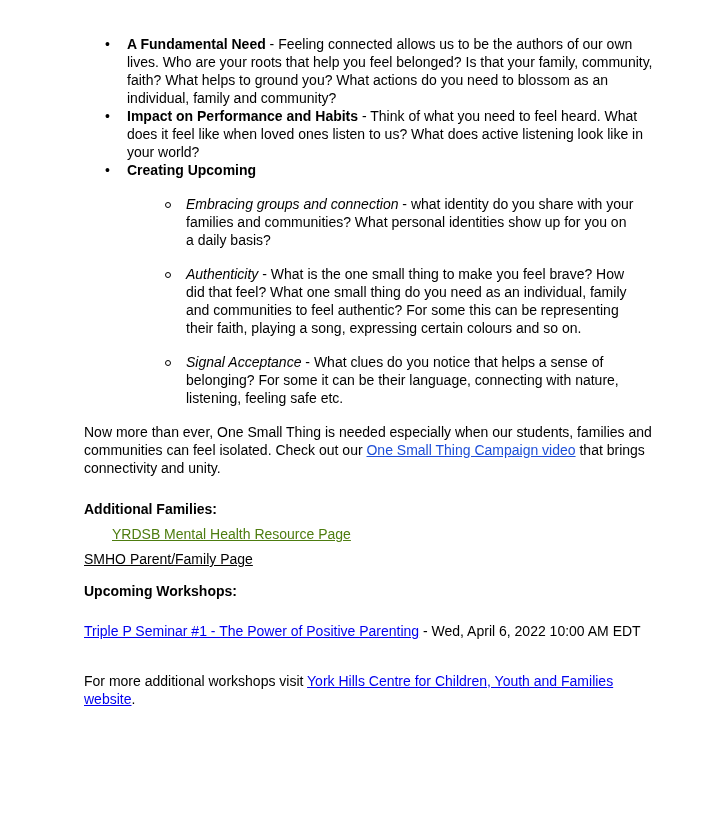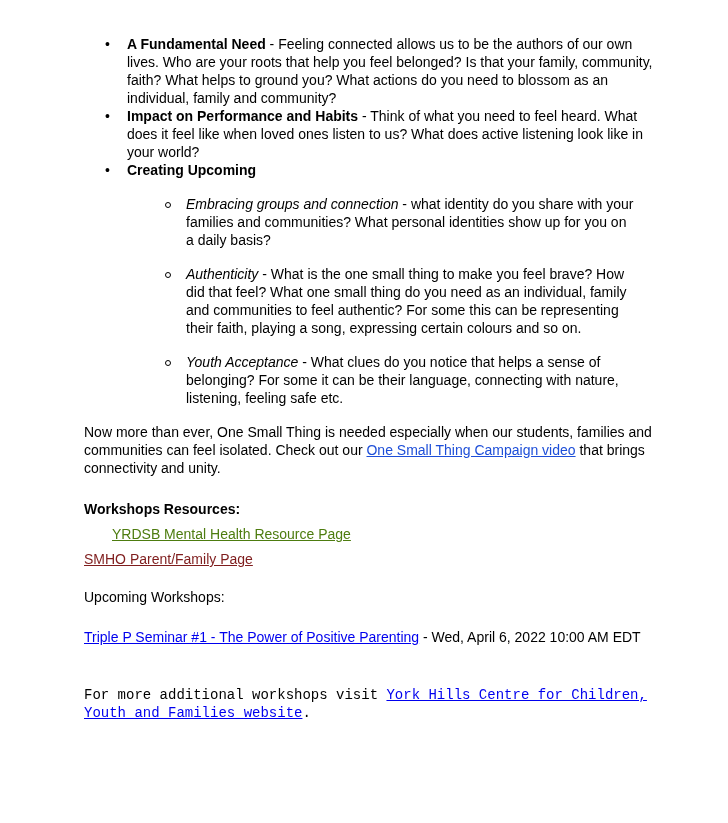--- a/index.html
+++ b/index.html
@@ -65,23 +65,23 @@
       text-decoration: underline;
       cursor: pointer;
     }
     p {
       margin: 0;
     }
     .para-1 { margin-top: 9px; }
     .heading-resources { margin-top: 23px; font-weight: bold; }
     .res-link-1 { margin-top: 7px; }
     .res-link-2 { margin-top: 7px; }
-    .heading-workshops { margin-top: 20px; font-weight: normal; }
+    .heading-workshops { margin-top: 14px; font-weight: bold; }
     .workshop { margin-top: 22px; }
-    .more-workshops { margin-top: 40px; font-family: Liberation Mono, monospace; }
+    .more-workshops { margin-top: 32px; }
     .closing { margin-top: 25px; }
   </style>
 </head>
 <body>
 
 <div class="page">
 
   <ul class="bullets">
     <li>
       <span class="bullet">•</span>
@@ -98,36 +98,36 @@
         <li>
           <span class="circle"></span>
           <i>Embracing groups and connection</i><span> - </span><span>what identity do you share with your families and communities? What personal identities show up for you on a daily basis?</span>
         </li>
         <li>
           <span class="circle"></span>
           <i>Authenticity</i><span> - </span><span>What is the one small thing to make you feel brave? How did that feel? What one small thing do you need as an individual, family and communities to feel authentic? For some this can be representing their faith, playing a song, expressing certain colours and so on.</span>
         </li>
         <li>
           <span class="circle"></span>
-          <i>Youth Acceptance</i><span> - </span><span>What clues do you notice that helps a sense of belonging? For some it can be their language, connecting with nature, listening, feeling safe etc.</span>
+          <i>Signal Acceptance</i><span> - </span><span>What clues do you notice that helps a sense of belonging? For some it can be their language, connecting with nature, listening, feeling safe etc.</span>
         </li>
       </ul>
     </li>
   </ul>
 
   <p class="para-1">
     <span>Now more than ever, One Small Thing is needed especially when our students, families and communities can feel isolated. Check out our </span><a class="link" style="color: #1d4ed8;">One Small Thing Campaign video</a><span> that brings connectivity and unity.</span>
   </p>
 
-  <p class="heading-resources">Workshops Resources:</p>
+  <p class="heading-resources">Additional Families:</p>
   <p class="res-link-1">
     <a class="link" style="color: #4d7c0f; margin-left: 28px;">YRDSB Mental Health Resource Page</a>
   </p>
   <p class="res-link-2">
-    <a class="link" style="color: #7f1d1d;">SMHO Parent/Family Page</a>
+    <a class="link" style="color: #000000;">SMHO Parent/Family Page</a>
   </p>
 
   <p class="heading-workshops">Upcoming Workshops:</p>
   <p class="workshop">
     <a class="link" style="color: rgb(0, 0, 238);">Triple P Seminar #1 - The Power of Positive Parenting</a><span> - Wed, April 6, 2022 10:00 AM EDT</span>
   </p>
 
   <p class="more-workshops">
     <span>For more additional workshops visit </span><a class="link" style="color: rgb(0, 0, 238);">York Hills Centre for Children, Youth and Families website</a><span>.</span>
   </p>

